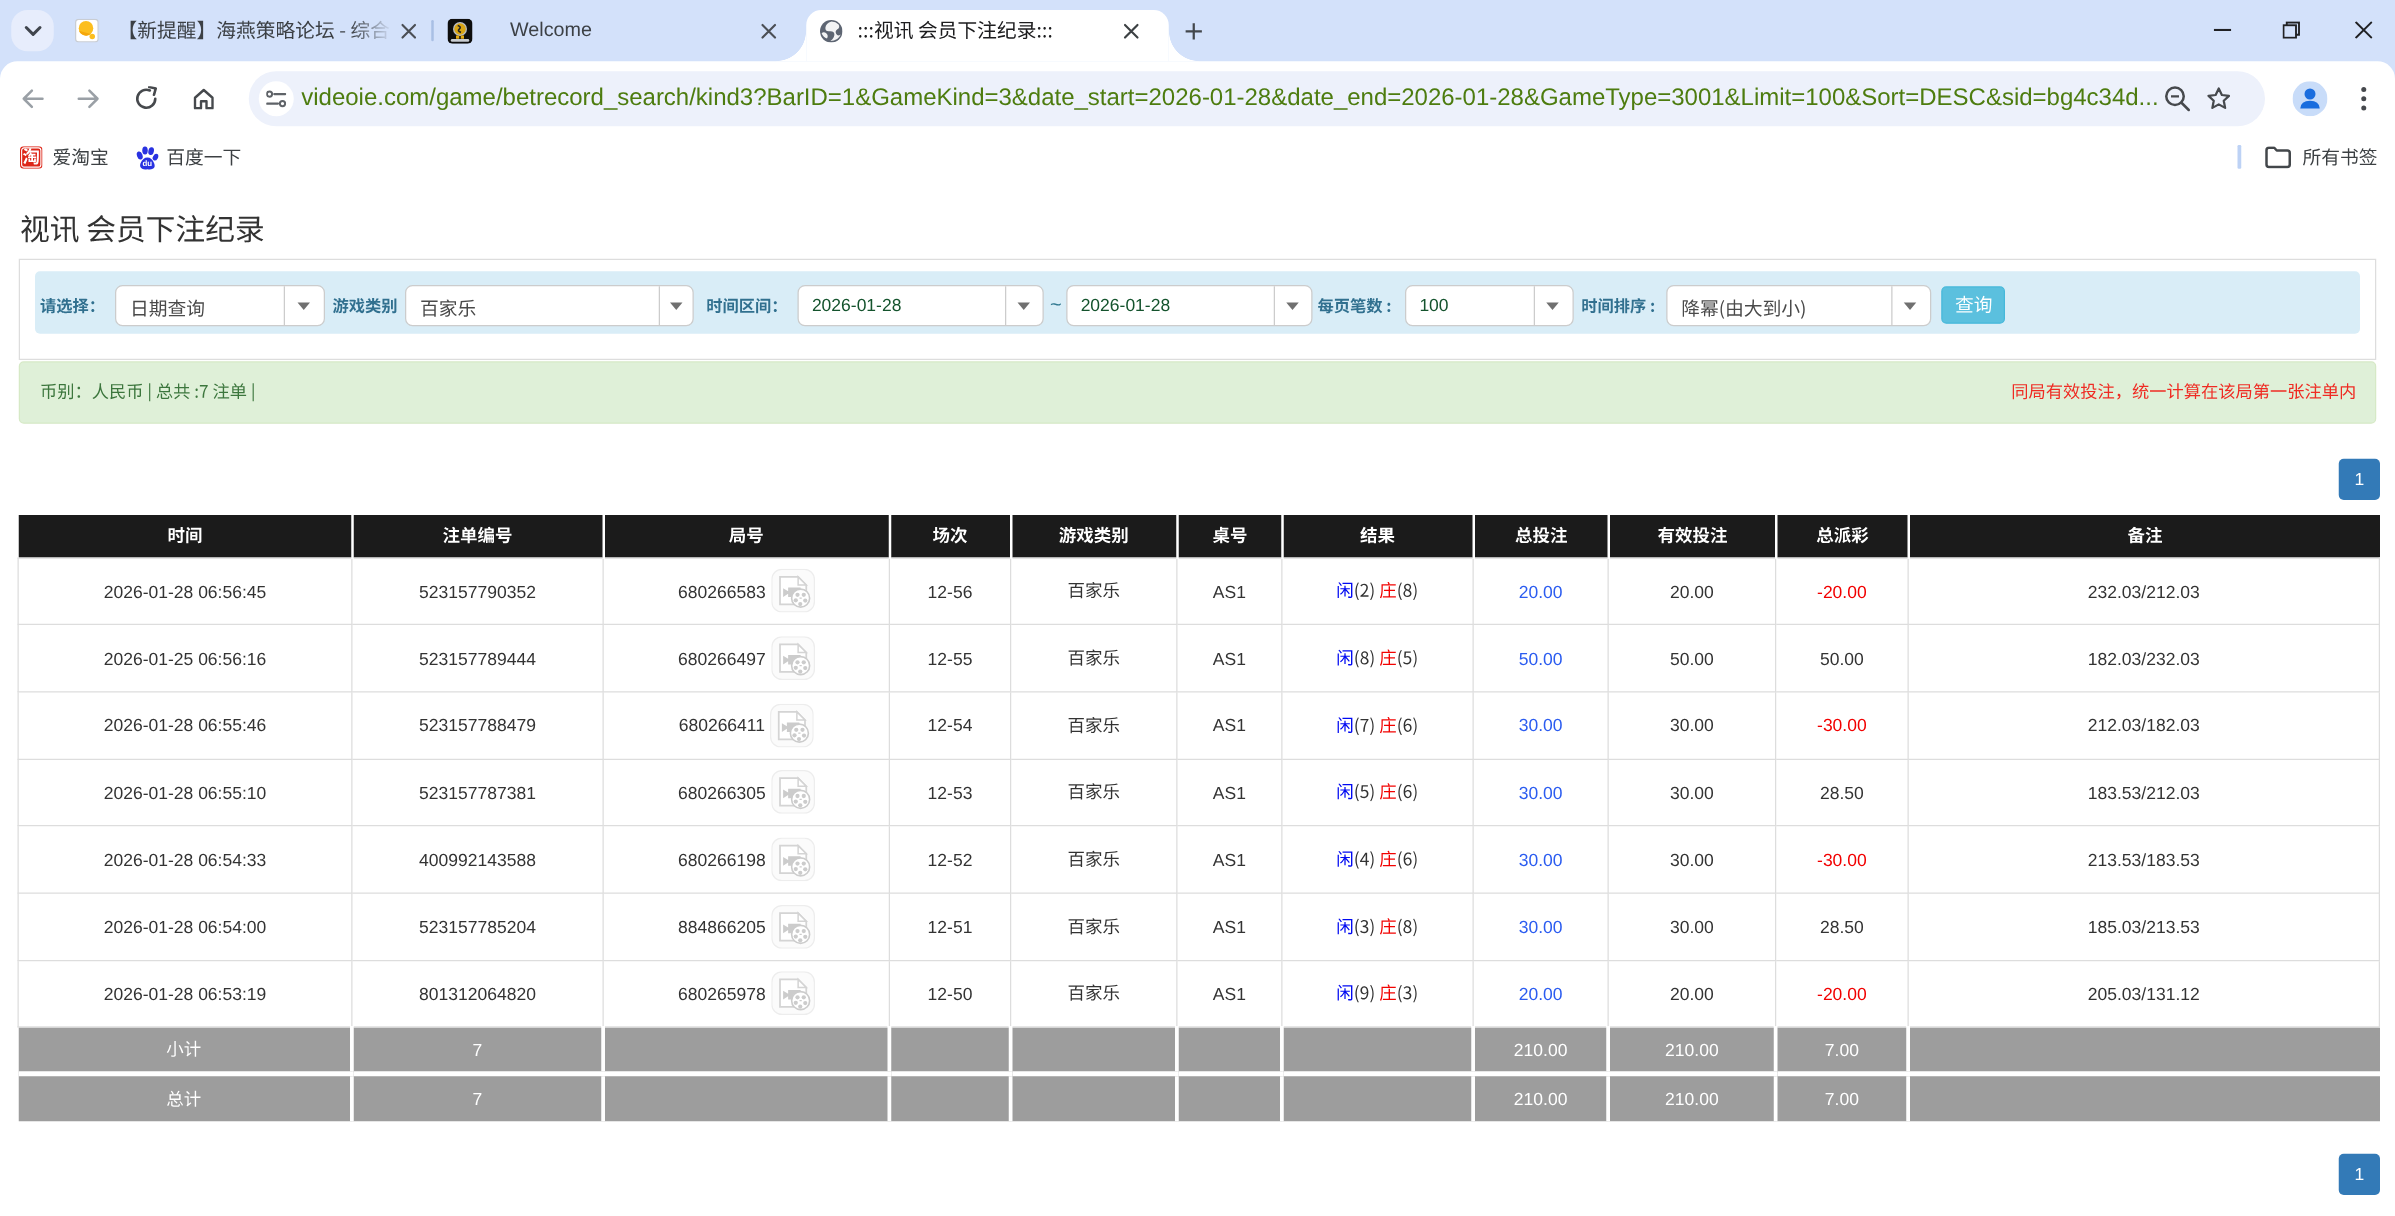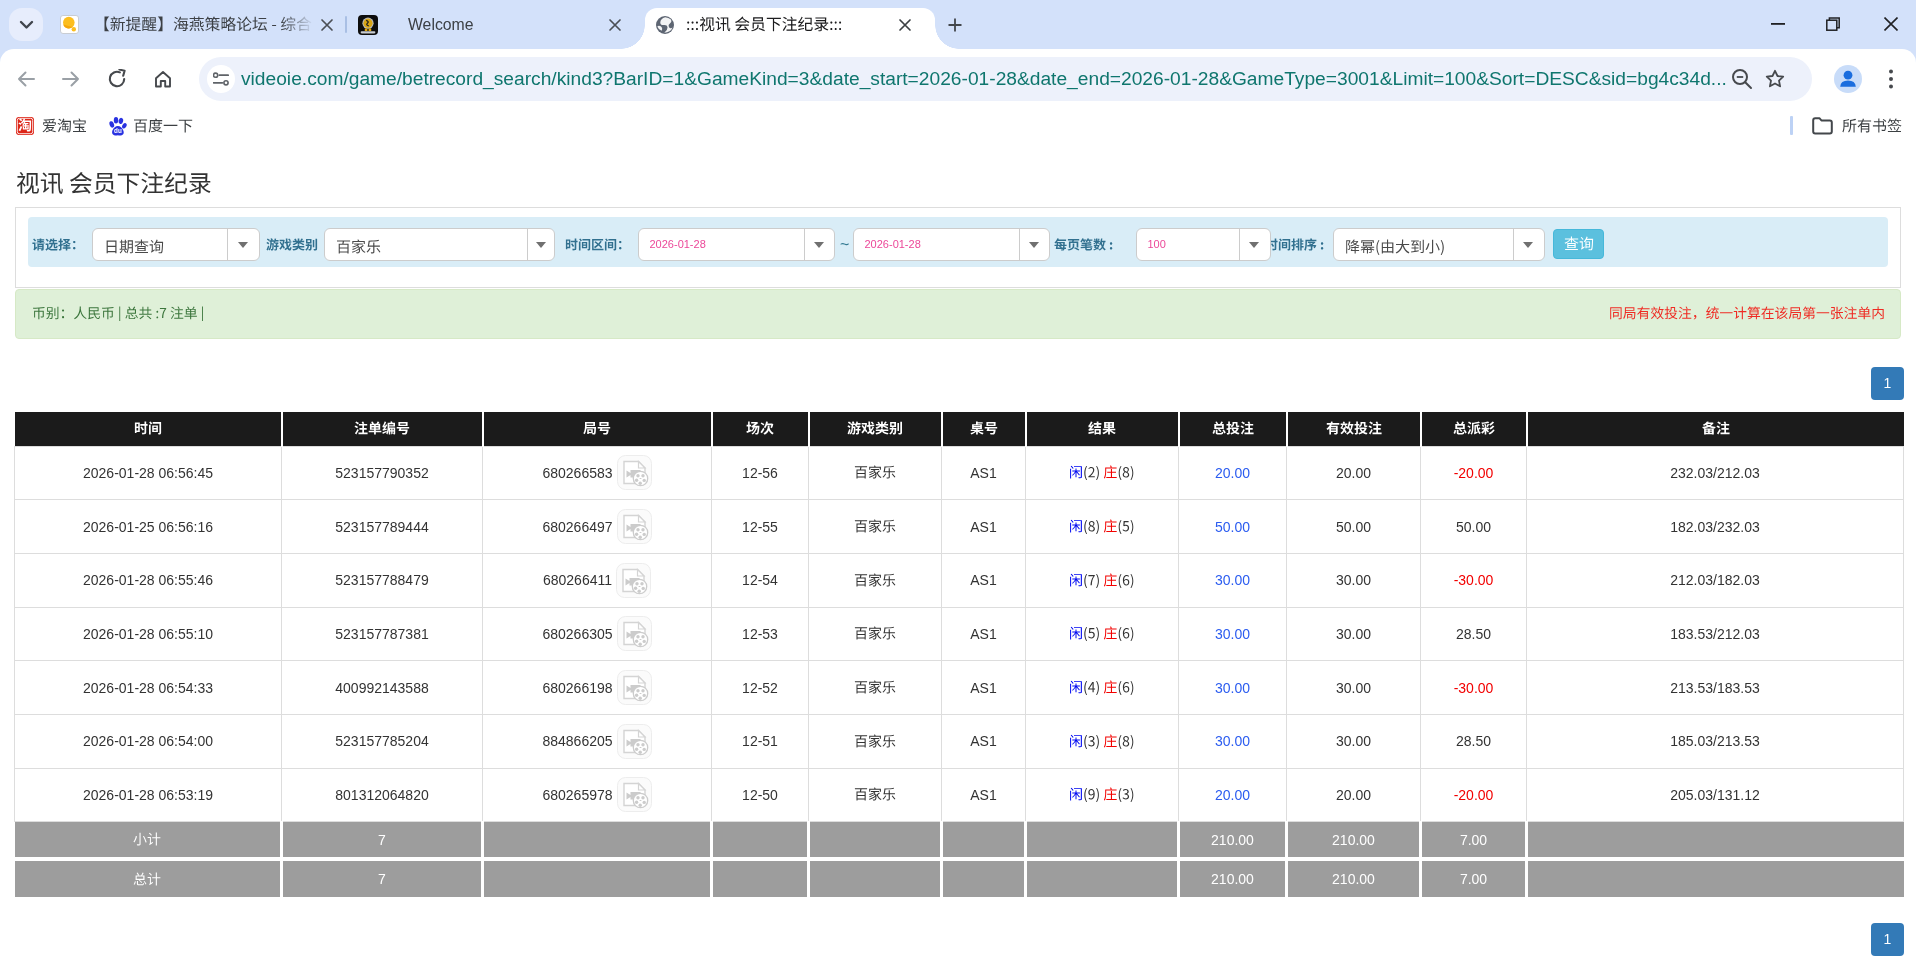--- a/index.html
+++ b/index.html
@@ -10,26 +10,26 @@
 #strip { left:0; top:0; width:1916px; height:63px; background:#d3e1fa; }
 #toolbar { left:0; top:49px; width:1916px; height:99px; background:#fff;
   border-top-left-radius:14px; border-top-right-radius:14px; }
 #chevbtn { left:9px; top:8px; width:34px; height:33px; border-radius:13px; background:#e7edfc; }
 #activetab { left:645px; top:8px; width:290px; height:41px; background:#fff;
   border-radius:12px 12px 0 0; }
 #activetab:before, #activetab:after { content:""; position:absolute; bottom:0; width:24px; height:24px; }
 #activetab:before { left:-24px; background:radial-gradient(circle at 0 0, transparent 23.5px, #fff 24px); }
 #activetab:after { right:-24px; background:radial-gradient(circle at 24px 0, transparent 23.5px, #fff 24px); }
 #omni { left:199px; top:57px; width:1613px; height:44px; border-radius:22px; background:#edf1fb; }
-#urltxt { left:241px; top:57px; height:44px; font-size:19.2px; color:#0f766e; white-space:nowrap; overflow:hidden; width:1490px; line-height:44px; }
+#urltxt { left:241px; top:57px; height:44px; font-size:19.2px; color:#4d7c0f; white-space:nowrap; overflow:hidden; width:1490px; line-height:44px; }
 
 .combo { position:absolute; top:228px; height:33px; background:#fff; border:1px solid #ccc; border-radius:6px; }
 .combo .arr { position:absolute; right:0; top:0; height:31px; border-left:1px solid #ccc; }
 .combo .arr:after { content:""; position:absolute; left:50%; margin-left:-5.5px; top:13px; border:5.5px solid transparent; border-top:6px solid #707070; border-bottom:none; }
-.combo .val { position:absolute; left:11px; top:0; height:31px; line-height:31px; font-size:11px; color:#ec4899; white-space:nowrap; }
+.combo .val { position:absolute; left:11px; top:0; height:31px; line-height:31px; font-size:14px; color:#14532d; white-space:nowrap; }
 table#tb { position:absolute; left:14px; top:412px; width:1889px; border-collapse:collapse; table-layout:fixed; }
 #tb th { background:#1b1b1b; height:34px; padding:0; border-left:2px solid #fff; }
 #tb th:first-child { border-left:none; }
 #tb th > svg { margin:4px auto 0; }
 #tb td { height:53.7px; border:1px solid #ddd; text-align:center; vertical-align:middle;
   font-size:14px; color:#333; padding:0; }
 #tb td:first-child { border-left:1px solid #ddd; }
 #tb td > svg { margin:3px auto 0; }
 #tb tr.sum td { background:#9d9d9d; border:3px solid #fff; border-top:1px solid #fff; border-bottom:none; height:37.5px; color:#fff; }
 #tb tr.sum td:first-child { border-left:none; }
@@ -268,21 +268,21 @@
   </div>
 <div class="combo" style="left:637.5px;width:197.5px;">
     <div class="arr" style="width:30.5px;"></div>
     <div class="val">2026-01-28</div>
   </div>
 <div class="abs" style="left:840px;top:236px;font-size:16px;color:#337a92;">~</div>
 <div class="combo" style="left:852.5px;width:197.5px;">
     <div class="arr" style="width:30.5px;"></div>
     <div class="val">2026-01-28</div>
   </div>
-<div class="combo" style="left:1123.5px;width:135.5px;margin-left:12px;">
+<div class="combo" style="left:1123.5px;width:135.5px;">
     <div class="arr" style="width:31.5px;"></div>
     <div class="val">100</div>
   </div>
 <div class="combo" style="left:1332.5px;width:212px;">
     <div class="arr" style="width:30.5px;"></div>
     <div class="val" style="top:9.5px;height:auto;line-height:normal;"><svg width="101" height="16" viewBox="0 0 101 16">
         <path fill="#4a4a4a" d="M11.8 2.8C11.3 3.5 10.7 4.1 9.9 4.6C9.3 4.1 8.7 3.6 8.3 3L8.4 2.8ZM8.7 0.6C8.1 1.7 7 3.1 5.4 4.1C5.7 4.3 6 4.6 6.1 4.9C6.7 4.5 7.2 4.1 7.6 3.6C8.1 4.2 8.5 4.7 9.1 5.2C7.9 5.8 6.6 6.3 5.2 6.6C5.4 6.9 5.7 7.3 5.8 7.5C7.3 7.2 8.7 6.6 10 5.8C11.1 6.5 12.4 7.1 13.8 7.4C13.9 7.1 14.2 6.7 14.5 6.5C13.2 6.2 11.9 5.8 10.8 5.2C11.9 4.4 12.7 3.4 13.3 2.2L12.6 1.9L12.4 1.9H9.1C9.4 1.5 9.6 1.2 9.8 0.8ZM6.2 8.1V9.1H9.6V11.1H7.1L7.5 9.6L6.5 9.5C6.3 10.3 6 11.4 5.7 12.1H9.6V14.4H10.7V12.1H14.1V11.1H10.7V9.1H13.7V8.1H10.7V6.9H9.6V8.1ZM1.2 1.2V14.4H2.2V2.2H4.2C3.8 3.2 3.3 4.6 2.8 5.6C4 6.8 4.4 7.8 4.4 8.7C4.4 9.1 4.3 9.6 4 9.7C3.9 9.8 3.7 9.9 3.5 9.9C3.3 9.9 2.9 9.9 2.5 9.8C2.7 10.1 2.8 10.6 2.9 10.8C3.2 10.9 3.6 10.9 3.9 10.8C4.3 10.8 4.5 10.7 4.8 10.5C5.2 10.2 5.4 9.6 5.4 8.8C5.4 7.8 5.1 6.7 3.9 5.5C4.5 4.3 5.1 2.8 5.5 1.6L4.8 1.2L4.6 1.2ZM16.3 1.2V3.9H17.3V2.2H27.7V3.9H28.8V1.2ZM18.9 5.3H26V6.2H18.9ZM18.9 3.7H26V4.6H18.9ZM17.9 3V6.9H20.9C20.7 7.2 20.5 7.5 20.2 7.8H16V8.7H19.4C18.4 9.5 17.2 10.2 15.6 10.7C15.8 10.9 16.1 11.3 16.2 11.5C16.9 11.3 17.6 11 18.2 10.6V13.9H19.2V11H21.9V14.4H23V11H25.7V12.8C25.7 12.9 25.6 13 25.4 13C25.2 13 24.6 13 23.8 13C23.9 13.2 24.1 13.6 24.1 13.8C25.2 13.8 25.8 13.8 26.2 13.7C26.6 13.5 26.7 13.3 26.7 12.8V10.6C27.4 10.9 28 11.2 28.7 11.4C28.9 11.2 29.2 10.8 29.4 10.6C27.9 10.2 26.4 9.5 25.4 8.7H29.2V7.8H21.5C21.7 7.5 21.9 7.2 22.1 6.9H27V3ZM21.9 9V10.1H19.1C19.8 9.6 20.3 9.2 20.8 8.7H24.2C24.6 9.2 25.2 9.7 25.9 10.1H23V9ZM33.6 16.1 34.4 15.8C33.1 13.6 32.5 11.1 32.5 8.5C32.5 6 33.1 3.5 34.4 1.3L33.6 0.9C32.2 3.2 31.4 5.6 31.4 8.5C31.4 11.5 32.2 13.9 33.6 16.1ZM37.9 9H42V12.3H37.9ZM47.2 9V12.3H43.1V9ZM37.9 7.9V4.6H42V7.9ZM47.2 7.9H43.1V4.6H47.2ZM42 0.6V3.5H36.8V14.4H37.9V13.5H47.2V14.3H48.4V3.5H43.1V0.6ZM57 0.6C57 1.8 57 3.3 56.8 4.9H51V6.1H56.6C56 8.9 54.5 11.8 50.7 13.4C51 13.7 51.4 14.1 51.6 14.4C55.2 12.7 56.9 9.8 57.6 6.9C58.8 10.3 60.7 13 63.6 14.4C63.8 14 64.2 13.6 64.4 13.3C61.5 12.1 59.6 9.4 58.5 6.1H64.2V4.9H58C58.2 3.3 58.2 1.8 58.2 0.6ZM74.7 1.9V11H75.7V1.9ZM77.7 0.8V12.6C77.7 12.9 77.6 13 77.3 13C77.1 13 76.2 13 75.4 13C75.5 13.3 75.7 13.8 75.8 14.1C76.9 14.1 77.7 14.1 78.1 13.9C78.6 13.7 78.8 13.3 78.8 12.6V0.8ZM66 12.6 66.3 13.6C68.2 13.3 71.1 12.7 73.8 12.2L73.7 11.2L70.5 11.8V9.4H73.5V8.4H70.5V6.8H69.5V8.4H66.5V9.4H69.5V12ZM66.9 6.6C67.2 6.4 67.8 6.4 72.5 5.9C72.7 6.3 72.9 6.6 73 6.9L73.8 6.3C73.4 5.4 72.4 4.1 71.6 3.1L70.8 3.6C71.1 4 71.5 4.5 71.9 5.1L68 5.4C68.7 4.6 69.3 3.6 69.8 2.6H73.8V1.6H66.1V2.6H68.5C68 3.6 67.4 4.6 67.2 4.9C66.9 5.2 66.7 5.5 66.5 5.5C66.6 5.8 66.8 6.4 66.9 6.6ZM87 0.8V12.8C87 13.1 86.9 13.2 86.6 13.2C86.3 13.3 85.2 13.3 84.1 13.2C84.3 13.5 84.5 14.1 84.6 14.4C86 14.4 86.9 14.4 87.5 14.2C88 14 88.2 13.7 88.2 12.8V0.8ZM90.6 4.6C91.9 6.8 93.1 9.6 93.5 11.4L94.7 10.9C94.3 9.1 93 6.3 91.7 4.2ZM83.1 4.3C82.7 6.3 81.9 8.9 80.5 10.5C80.9 10.7 81.4 10.9 81.6 11.1C83 9.5 83.9 6.7 84.4 4.5ZM96.6 16.1C97.9 13.9 98.8 11.5 98.8 8.5C98.8 5.6 97.9 3.2 96.6 0.9L95.7 1.3C97 3.5 97.6 6 97.6 8.5C97.6 11.1 97 13.6 95.7 15.8Z"></path>
       </svg></div>
   </div>
 <div class="abs" style="left:1553px;top:229px;width:51px;height:30px;background:#5bc0de;border:1px solid #46b8da;border-radius:4px;display:flex;align-items:center;justify-content:center;">

